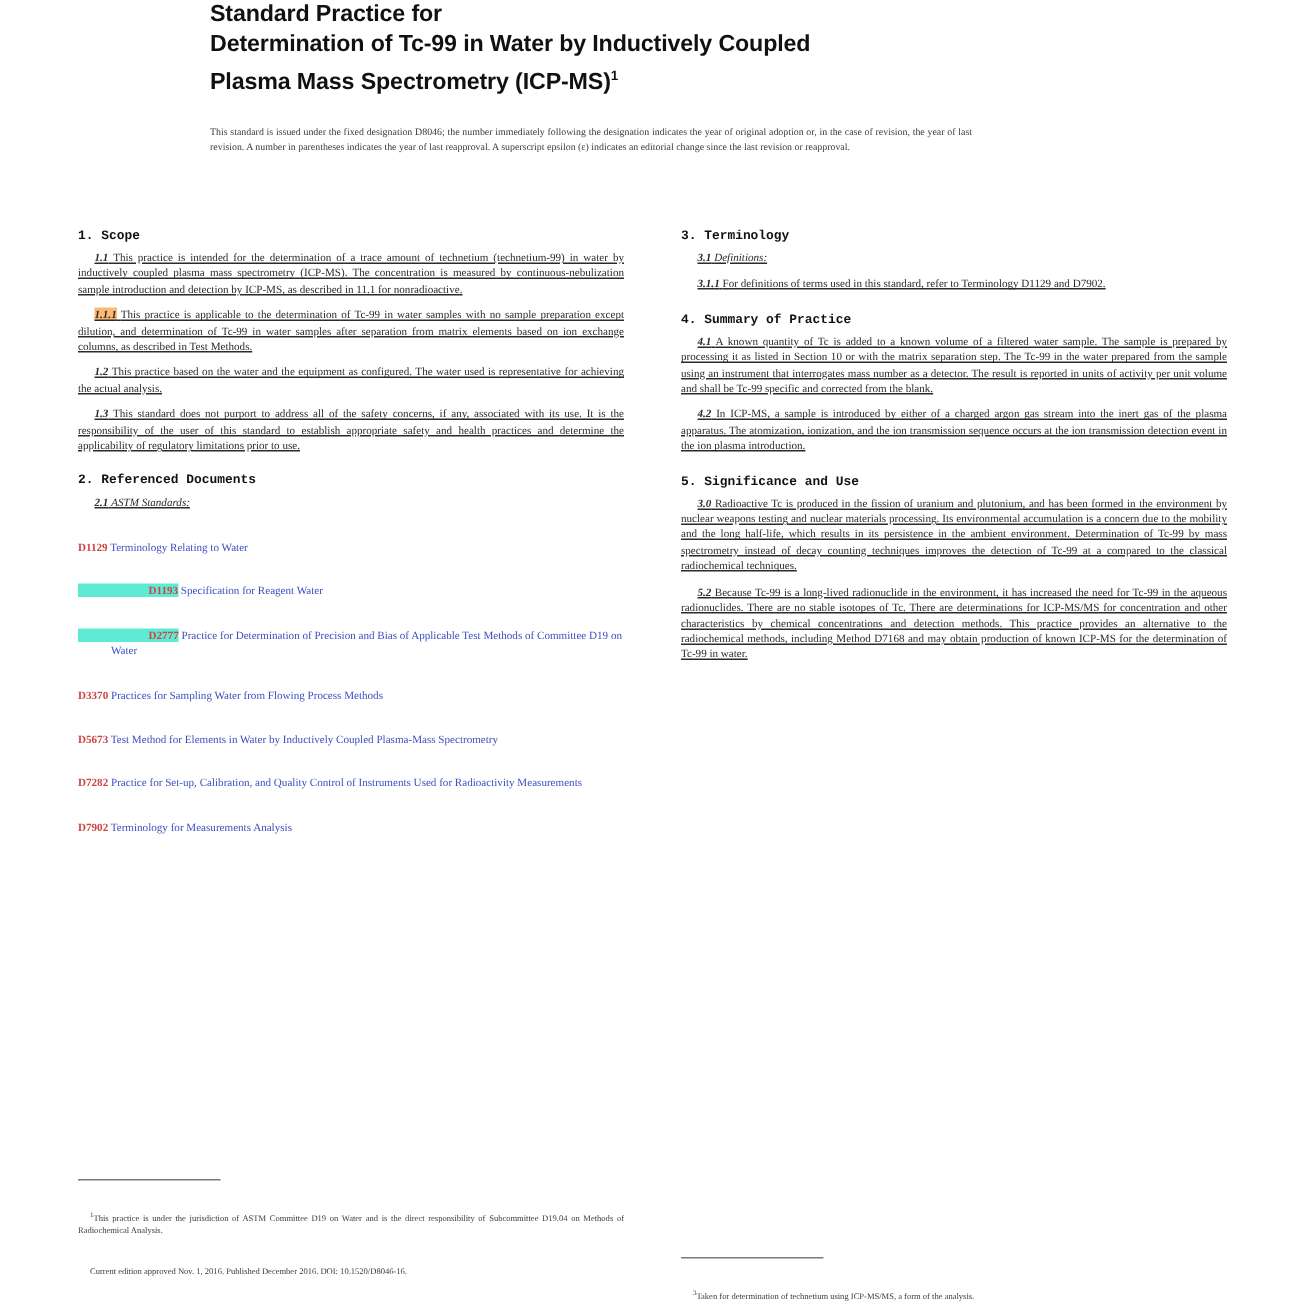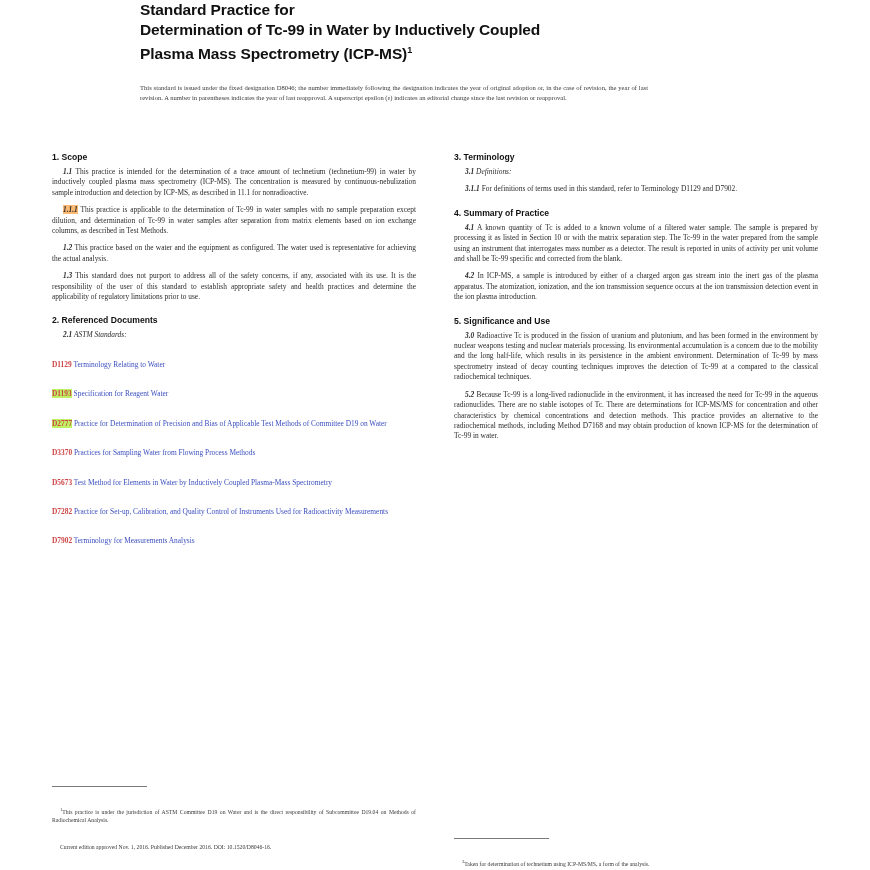--- a/index.html
+++ b/index.html
@@ -60,36 +60,37 @@
     right: 52px;
     bottom: 0;
     display: flex;
     gap: 38px;
   }
   .col {
     width: 370px;
     position: relative;
   }
   .sec-head {
-    font-family: Liberation Sans, sans-serif;
+    font-family: Liberation Mono, monospace;
     font-weight: bold;
     font-size: 8.6px;
     color: #111;
     margin: 13px 0 5px 0;
   }
   .sec-head:first-child {
     margin-top: 0;
   }
   p.para {
     font-size: 7.4px;
     line-height: 10.4px;
     text-align: justify;
     margin: 0 0 7px 0;
     text-indent: 11px;
     color: #2b2b2b;
+    text-decoration: underline;
   }
   .num {
     font-weight: bold;
     font-style: italic;
   }
   .ref-item {
     font-size: 7.4px;
     line-height: 10.4px;
     margin: 0 0 2px 0;
     padding-left: 22px;
@@ -100,21 +101,22 @@
     color: #c44;
     font-weight: bold;
   }
   .lnk {
     color: #3b4fbf;
   }
   .hl {
     background: #fdba74;
   }
   .hl2 {
-    background: #bef264;
+    background: #5eead4;
+    padding-left: 47px;
   }
 
   
   .fn-rule {
     width: 95px;
     height: 1px;
     background: #7a7a7a;
     margin: 14px 0 4px 0;
   }
   .footnote {

